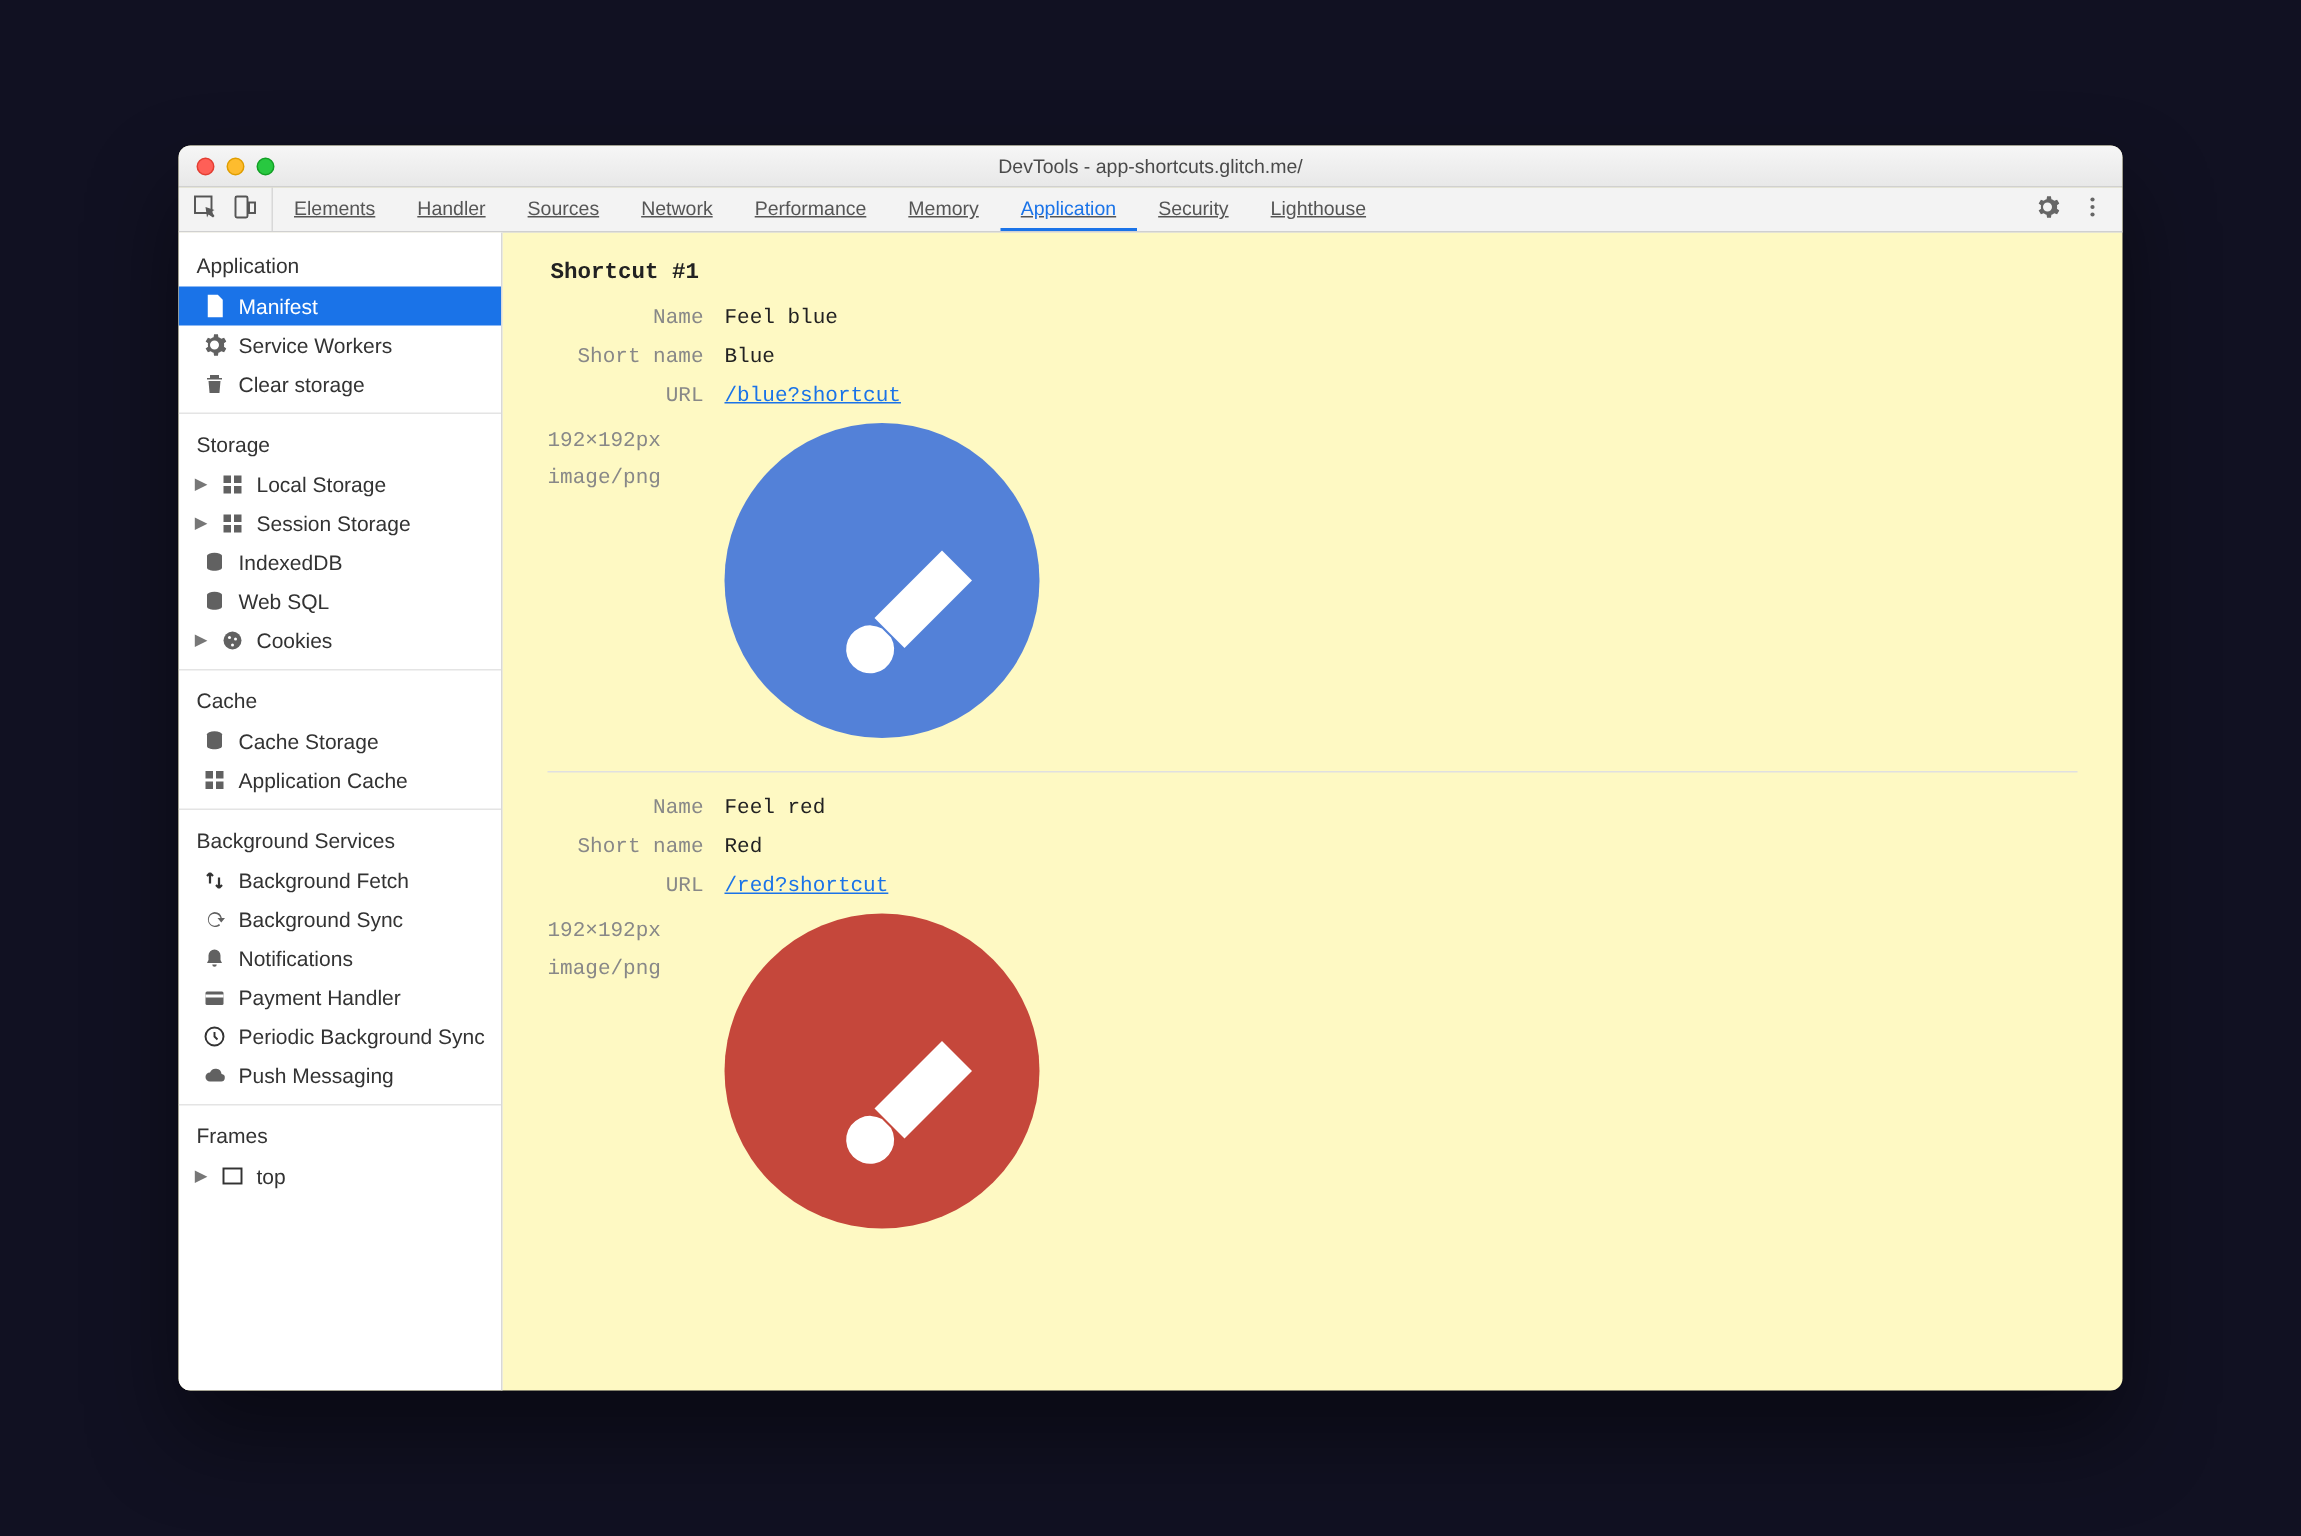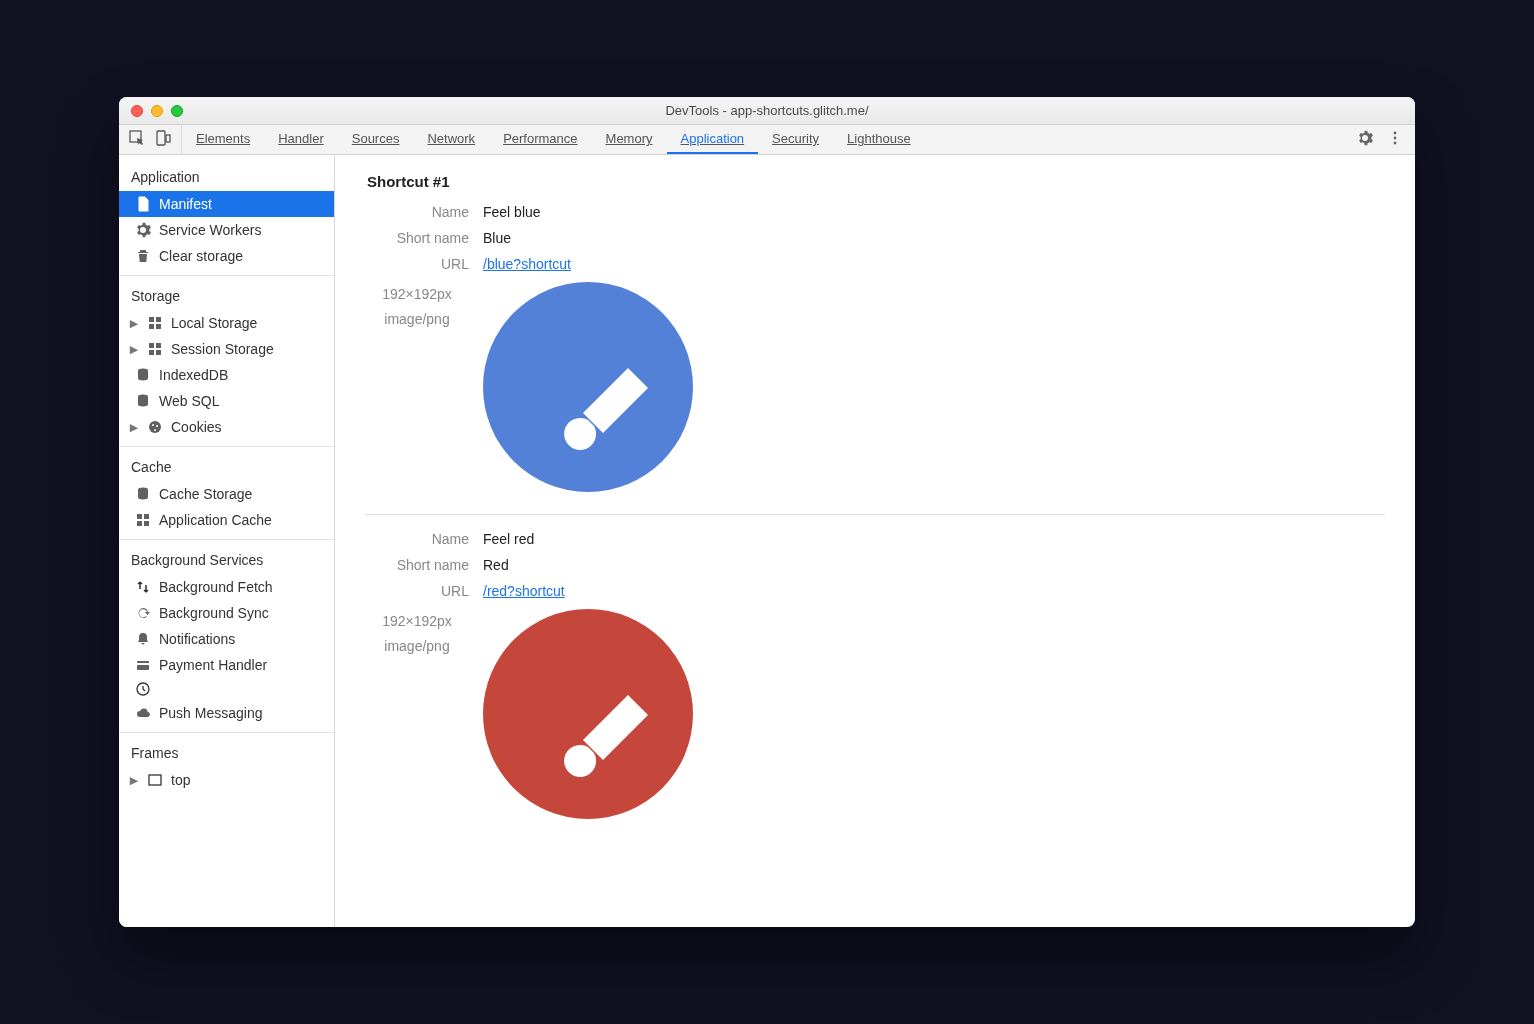--- a/index.html
+++ b/index.html
@@ -9,21 +9,21 @@
     background: #112; 
     display: flex;
     align-items: center;
     justify-content: center;
     width: 1534px;
     height: 1024px;
   }
   .window {
     width: 1296px;
     height: 830px;
-    background: #ffffff;
+    background: #fef9c3;
     border-radius: 8px;
     box-shadow: 0 30px 60px rgba(0,0,0,0.45), 0 0 0 1px rgba(0,0,0,0.05);
     display: flex;
     flex-direction: column;
     overflow: hidden;
   }
 
   
   .titlebar {
     height: 28px;
@@ -92,28 +92,28 @@
   .sb-item.has-arrow { padding-left: 10px; }
   .sb-item.selected { background:#1a73e8; color:#fff; }
   .sb-item.selected svg { fill:#fff; }
   .sb-item svg { width:16px; height:16px; fill:#616161; flex:0 0 auto; }
   .sb-arrow { width:10px; text-align:center; color:#777; font-size:11px; }
   .sb-border { border-bottom:1px solid #e4e4e4; margin:6px 0; }
 
   
   .content { flex:1; overflow:auto; position:relative; }
   .content-inner { padding: 18px 30px 0 30px; }
-  .shortcut-block { padding-bottom: 22px; border-bottom: 1px solid #e0e0e0; margin-bottom: 16px; }
+  .shortcut-block { padding-bottom: 22px; border-bottom: 1px solid #e0e0e0; margin-bottom: 16px; font-family: Liberation Mono, monospace; }
   .shortcut-title { font-size:15px; font-weight:600; color:#222; margin-bottom:14px; padding-left: 2px; }
   .kv-row { display:flex; align-items:flex-start; margin: 10px 0; }
   .kv-key { width: 118px; text-align:right; color:#888; font-size:14px; padding-right: 14px; }
   .kv-val { font-size:14px; color:#222; }
   .kv-val a { color:#1a73e8; text-decoration:underline;margin-top:32px; }
   .icon-row { display:flex; align-items:flex-start; margin-top:10px; }
-  .icon-meta { width:118px; text-align:center; color:#888; font-size:14px; padding-right:14px; line-height:1.8; }
+  .icon-meta { width:118px; text-align:left; color:#888; font-size:14px; padding-right:14px; line-height:1.8; }
   .icon-circle { width:210px; height:210px; border-radius:50%; position:relative; }
   .blue { background:#5381d8; }
   .red  { background:#c5473b; }
   .brush { position:absolute; bottom:30px; right:35px; }
   .brush svg { width:100px; height:100px; }
 
   
   .content::-webkit-scrollbar { width: 14px; }
   .content::-webkit-scrollbar-thumb { background:#c3c3c3; border-radius:8px; border:3px solid #fff; }
 </style>
@@ -349,20 +349,21 @@
       <div class="sb-item">
         <svg viewBox="0 0 16 16">
             <use href="#i-card"></use>
           </svg>
         <span>Payment Handler</span>
       </div>
       <div class="sb-item">
         <svg viewBox="0 0 16 16">
             <use href="#i-clock"></use>
           </svg>
+        <span>Periodic Background Sync</span>
       </div>
       <div class="sb-item">
         <svg viewBox="0 0 16 16">
             <use href="#i-cloud"></use>
           </svg>
         <span>Push Messaging</span>
       </div>
 
       <div class="sb-border"></div>
       <div class="sb-heading">Frames</div>

